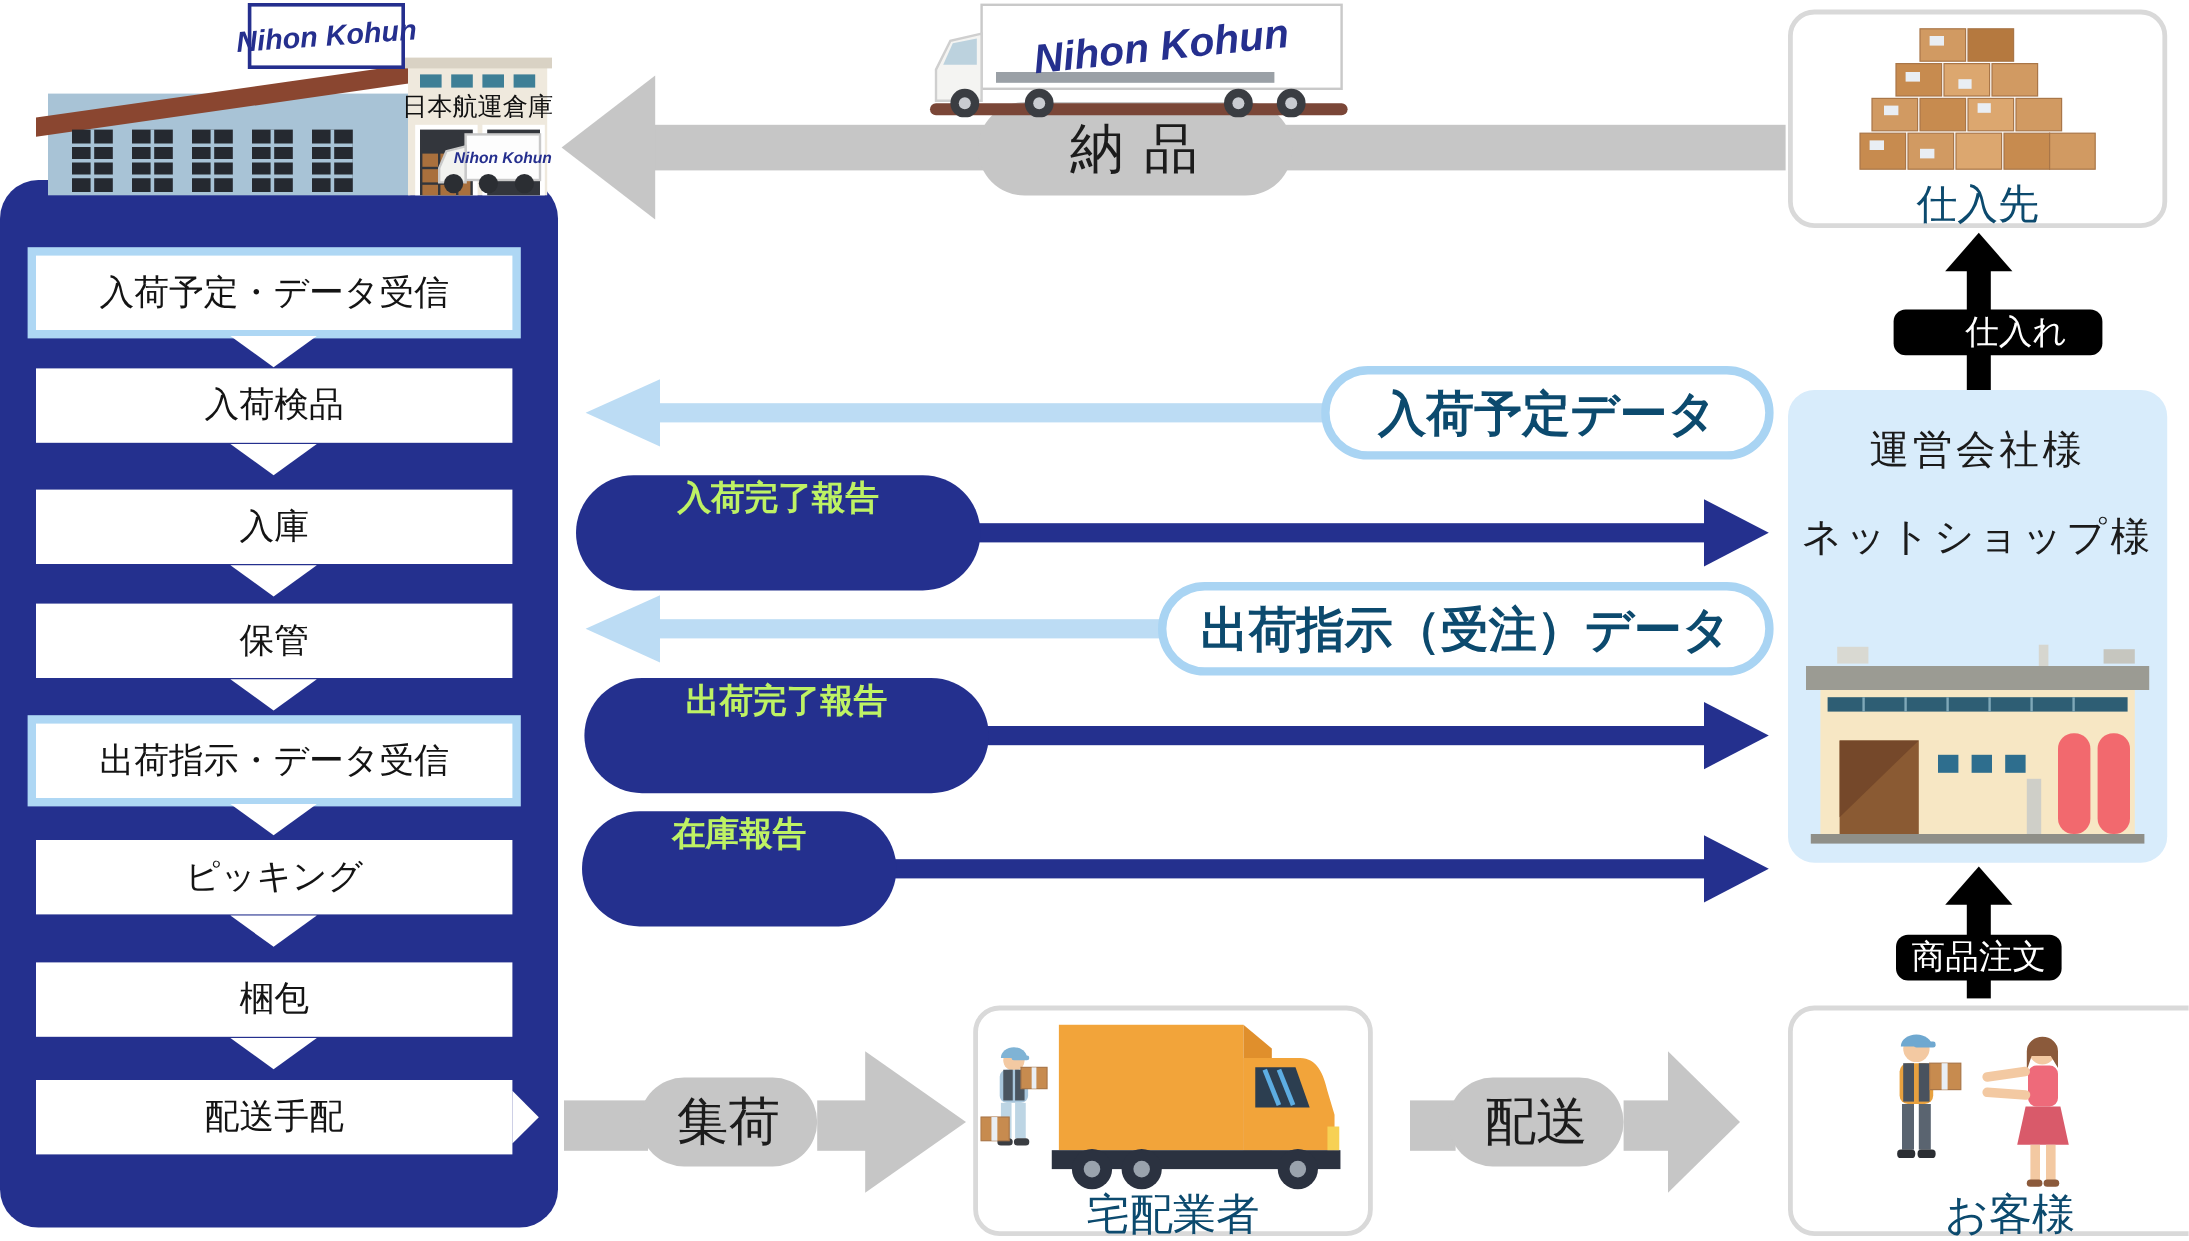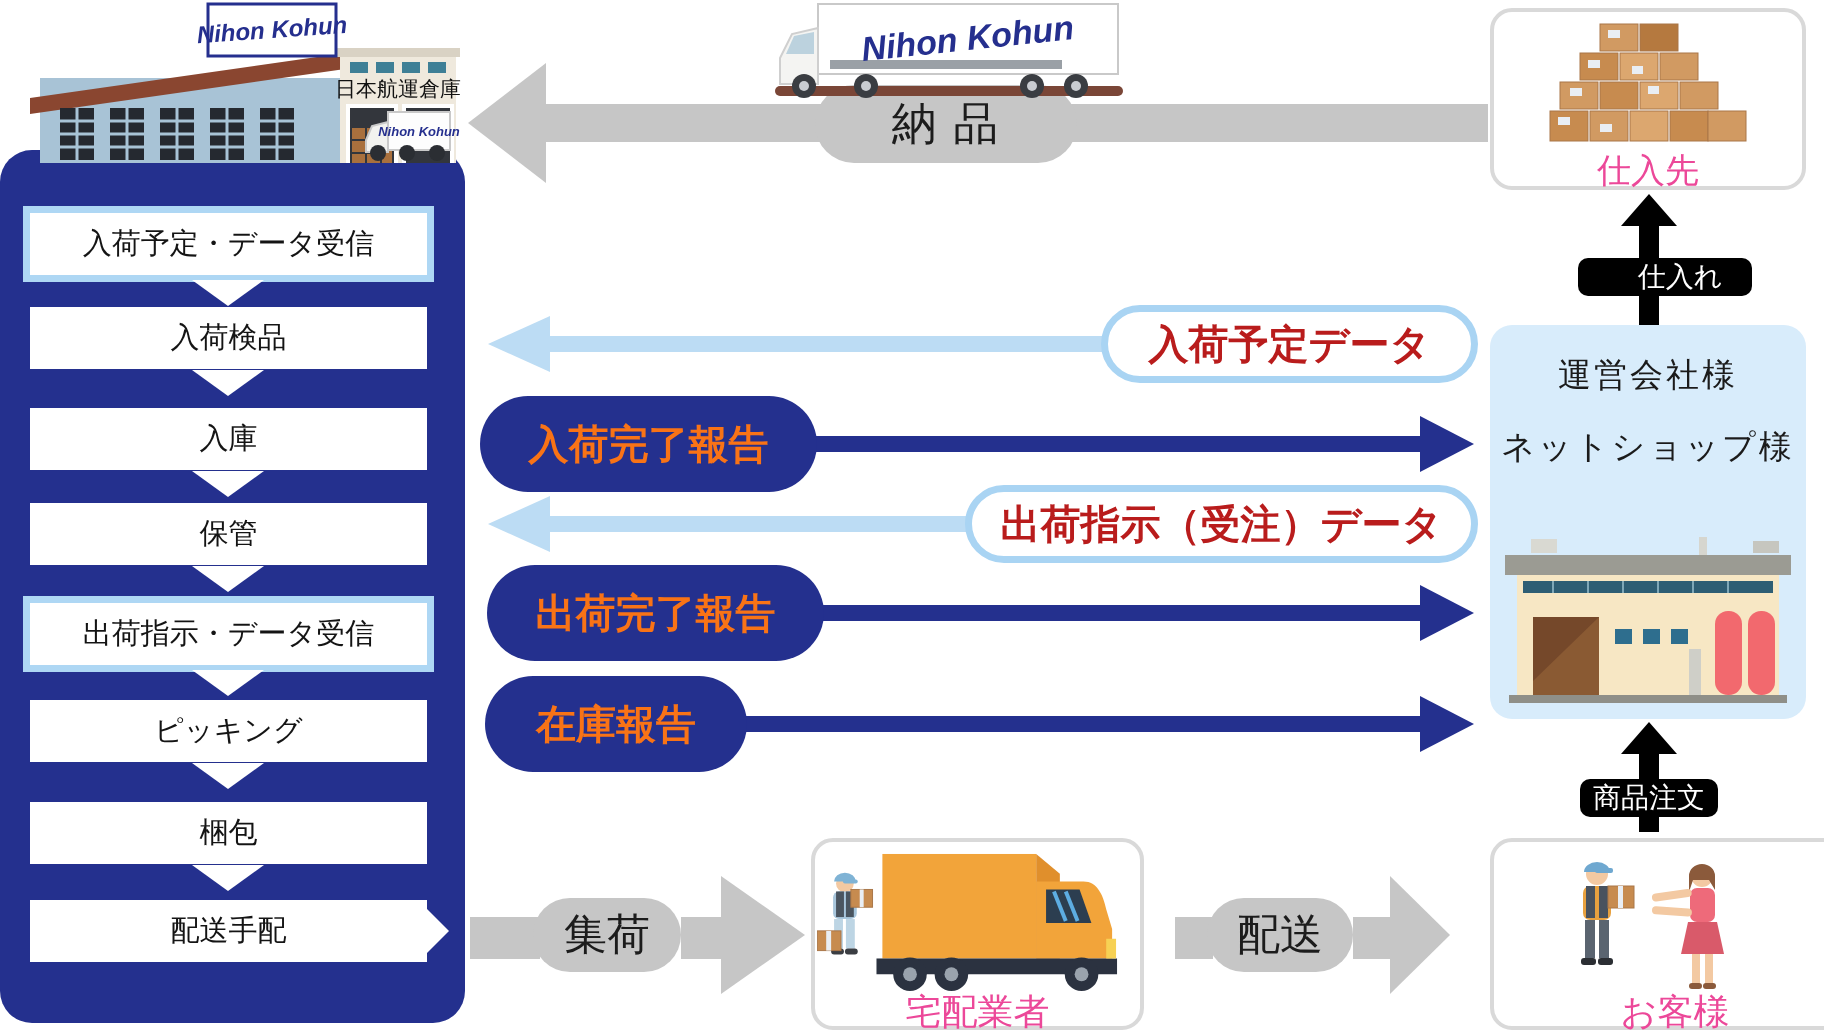--- a/index.html
+++ b/index.html
@@ -17,30 +17,30 @@
   .step-out{position:absolute;left:427px;top:909px;width:0;height:0;border-top:22px solid transparent;
         border-bottom:22px solid transparent;border-left:22px solid #ffffff;}
 
   
   .shaft{position:absolute;}
   .bulge{position:absolute;background:#c6c6c6;border-radius:40px;display:flex;align-items:center;justify-content:center;
          font-size:43px;color:#1c1c1c;}
   .tri{position:absolute;width:0;height:0;}
 
   
-  .pill-navy{position:absolute;background:#24308e;border-radius:48px;color:#f97316;font-weight:bold;font-size:40px;
-             display:flex;align-items:center;justify-content:center;}
-  .pill-light{position:absolute;background:#fff;border:7px solid #a9d4f3;border-radius:40px;color:#b91c1c;
+  .pill-navy{position:absolute;background:#24308e;border-radius:48px;color:#bef264;font-weight:bold;font-size:28px;
+             display:flex;align-items:flex-start;justify-content:center;}
+  .pill-light{position:absolute;background:#fff;border:7px solid #a9d4f3;border-radius:40px;color:#0c4a6e;
               font-weight:bold;font-size:40px;display:flex;align-items:center;justify-content:center;box-sizing:border-box;}
   .pill-black{position:absolute;background:#000;border-radius:10px;color:#fff;font-size:28px;
               display:flex;align-items:center;justify-content:center;}
 
   
   .node{position:absolute;background:#fff;border:4px solid #d9d9d9;border-radius:22px;box-sizing:border-box;}
-  .node-label{position:absolute;left:0;right:0;text-align:center;font-size:34px;color:#ec4899;}
+  .node-label{position:absolute;left:0;right:0;text-align:center;font-size:34px;color:#0c4a6e;}
   .opbox{position:absolute;left:1490px;top:325px;width:316px;height:394px;background:#d8ecfb;border-radius:22px;}
   .opline{position:absolute;left:0;right:0;text-align:center;font-size:33px;color:#1b1b1b;letter-spacing:3px;}
 
   .toplabel{position:absolute;display:flex;align-items:center;
             font-size:45px;color:#1c1c1c;letter-spacing:2px;}
 </style>
 </head>
 <body>
 
 <div class="canvas">

